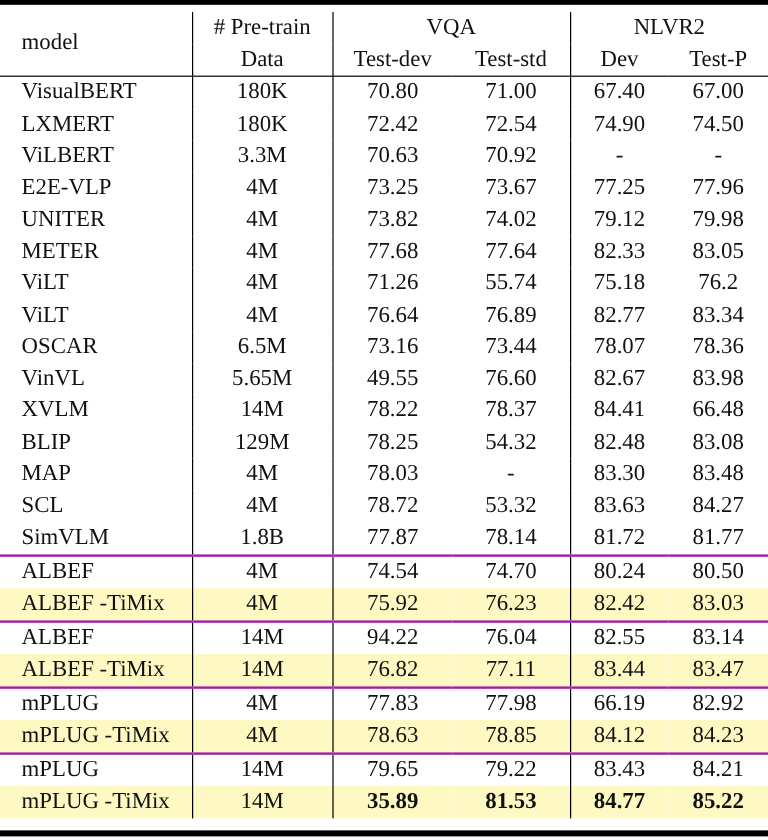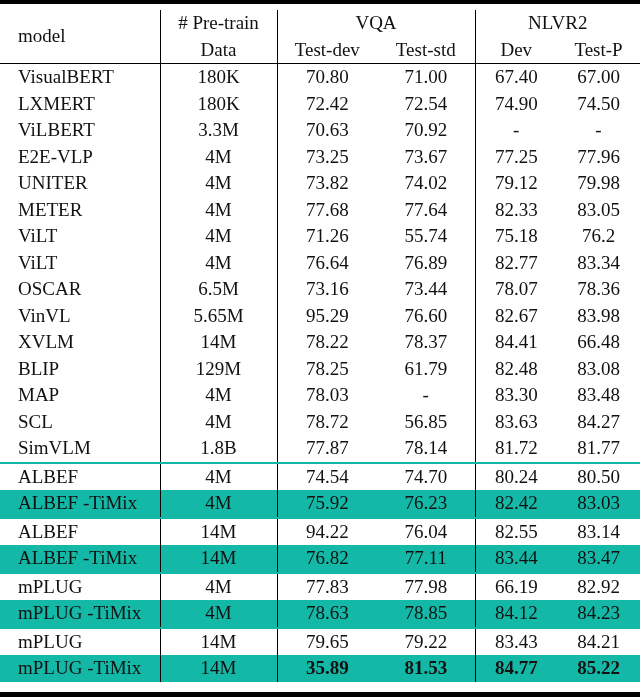--- a/index.html
+++ b/index.html
@@ -12,22 +12,22 @@
   col.c-data { width: 117px; }
   col.c-vqa1 { width: 100px; }
   col.c-vqa2 { width: 98px; }
   col.c-nl1 { width: 82px; }
   col.c-nl2 { width: 83px; }
   th, td { padding: 0; height: 26.5px; line-height: 26.5px; font-weight: normal; white-space: nowrap; }
   td.model, th.model { text-align: left; padding-left: 18px; }
   td.num, th.num { text-align: center; }
   .vsep { border-right: 1.5px solid #000; }
   tr.head-row-2 th { border-bottom: 1.5px solid #000; text-align: center; }
-  tr.group-start td { border-top: 2px solid #14b8a6; }
-  tr.shaded td { background: #14b8a6; }
+  tr.group-start td { border-top: 2px solid #a21caf; }
+  tr.shaded td { background: #fef9c3; }
   td.bold { font-weight: bold; }
 </style>
 </head>
 <body>
 
 <div class="top-rule"></div>
 
 <table>
   <colgroup>
     <col class="c-model">
@@ -121,54 +121,54 @@
         <td class="model vsep">OSCAR</td>
         <td class="num vsep">6.5M</td>
         <td class="num">73.16</td>
         <td class="num vsep">73.44</td>
         <td class="num">78.07</td>
         <td class="num">78.36</td>
       </tr>
       <tr>
         <td class="model vsep">VinVL</td>
         <td class="num vsep">5.65M</td>
-        <td class="num">95.29</td>
+        <td class="num">49.55</td>
         <td class="num vsep">76.60</td>
         <td class="num">82.67</td>
         <td class="num">83.98</td>
       </tr>
       <tr>
         <td class="model vsep">XVLM</td>
         <td class="num vsep">14M</td>
         <td class="num">78.22</td>
         <td class="num vsep">78.37</td>
         <td class="num">84.41</td>
         <td class="num">66.48</td>
       </tr>
       <tr>
         <td class="model vsep">BLIP</td>
         <td class="num vsep">129M</td>
         <td class="num">78.25</td>
-        <td class="num vsep">61.79</td>
+        <td class="num vsep">54.32</td>
         <td class="num">82.48</td>
         <td class="num">83.08</td>
       </tr>
       <tr>
         <td class="model vsep">MAP</td>
         <td class="num vsep">4M</td>
         <td class="num">78.03</td>
         <td class="num vsep">-</td>
         <td class="num">83.30</td>
         <td class="num">83.48</td>
       </tr>
       <tr>
         <td class="model vsep">SCL</td>
         <td class="num vsep">4M</td>
         <td class="num">78.72</td>
-        <td class="num vsep">56.85</td>
+        <td class="num vsep">53.32</td>
         <td class="num">83.63</td>
         <td class="num">84.27</td>
       </tr>
       <tr>
         <td class="model vsep">SimVLM</td>
         <td class="num vsep">1.8B</td>
         <td class="num">77.87</td>
         <td class="num vsep">78.14</td>
         <td class="num">81.72</td>
         <td class="num">81.77</td>

